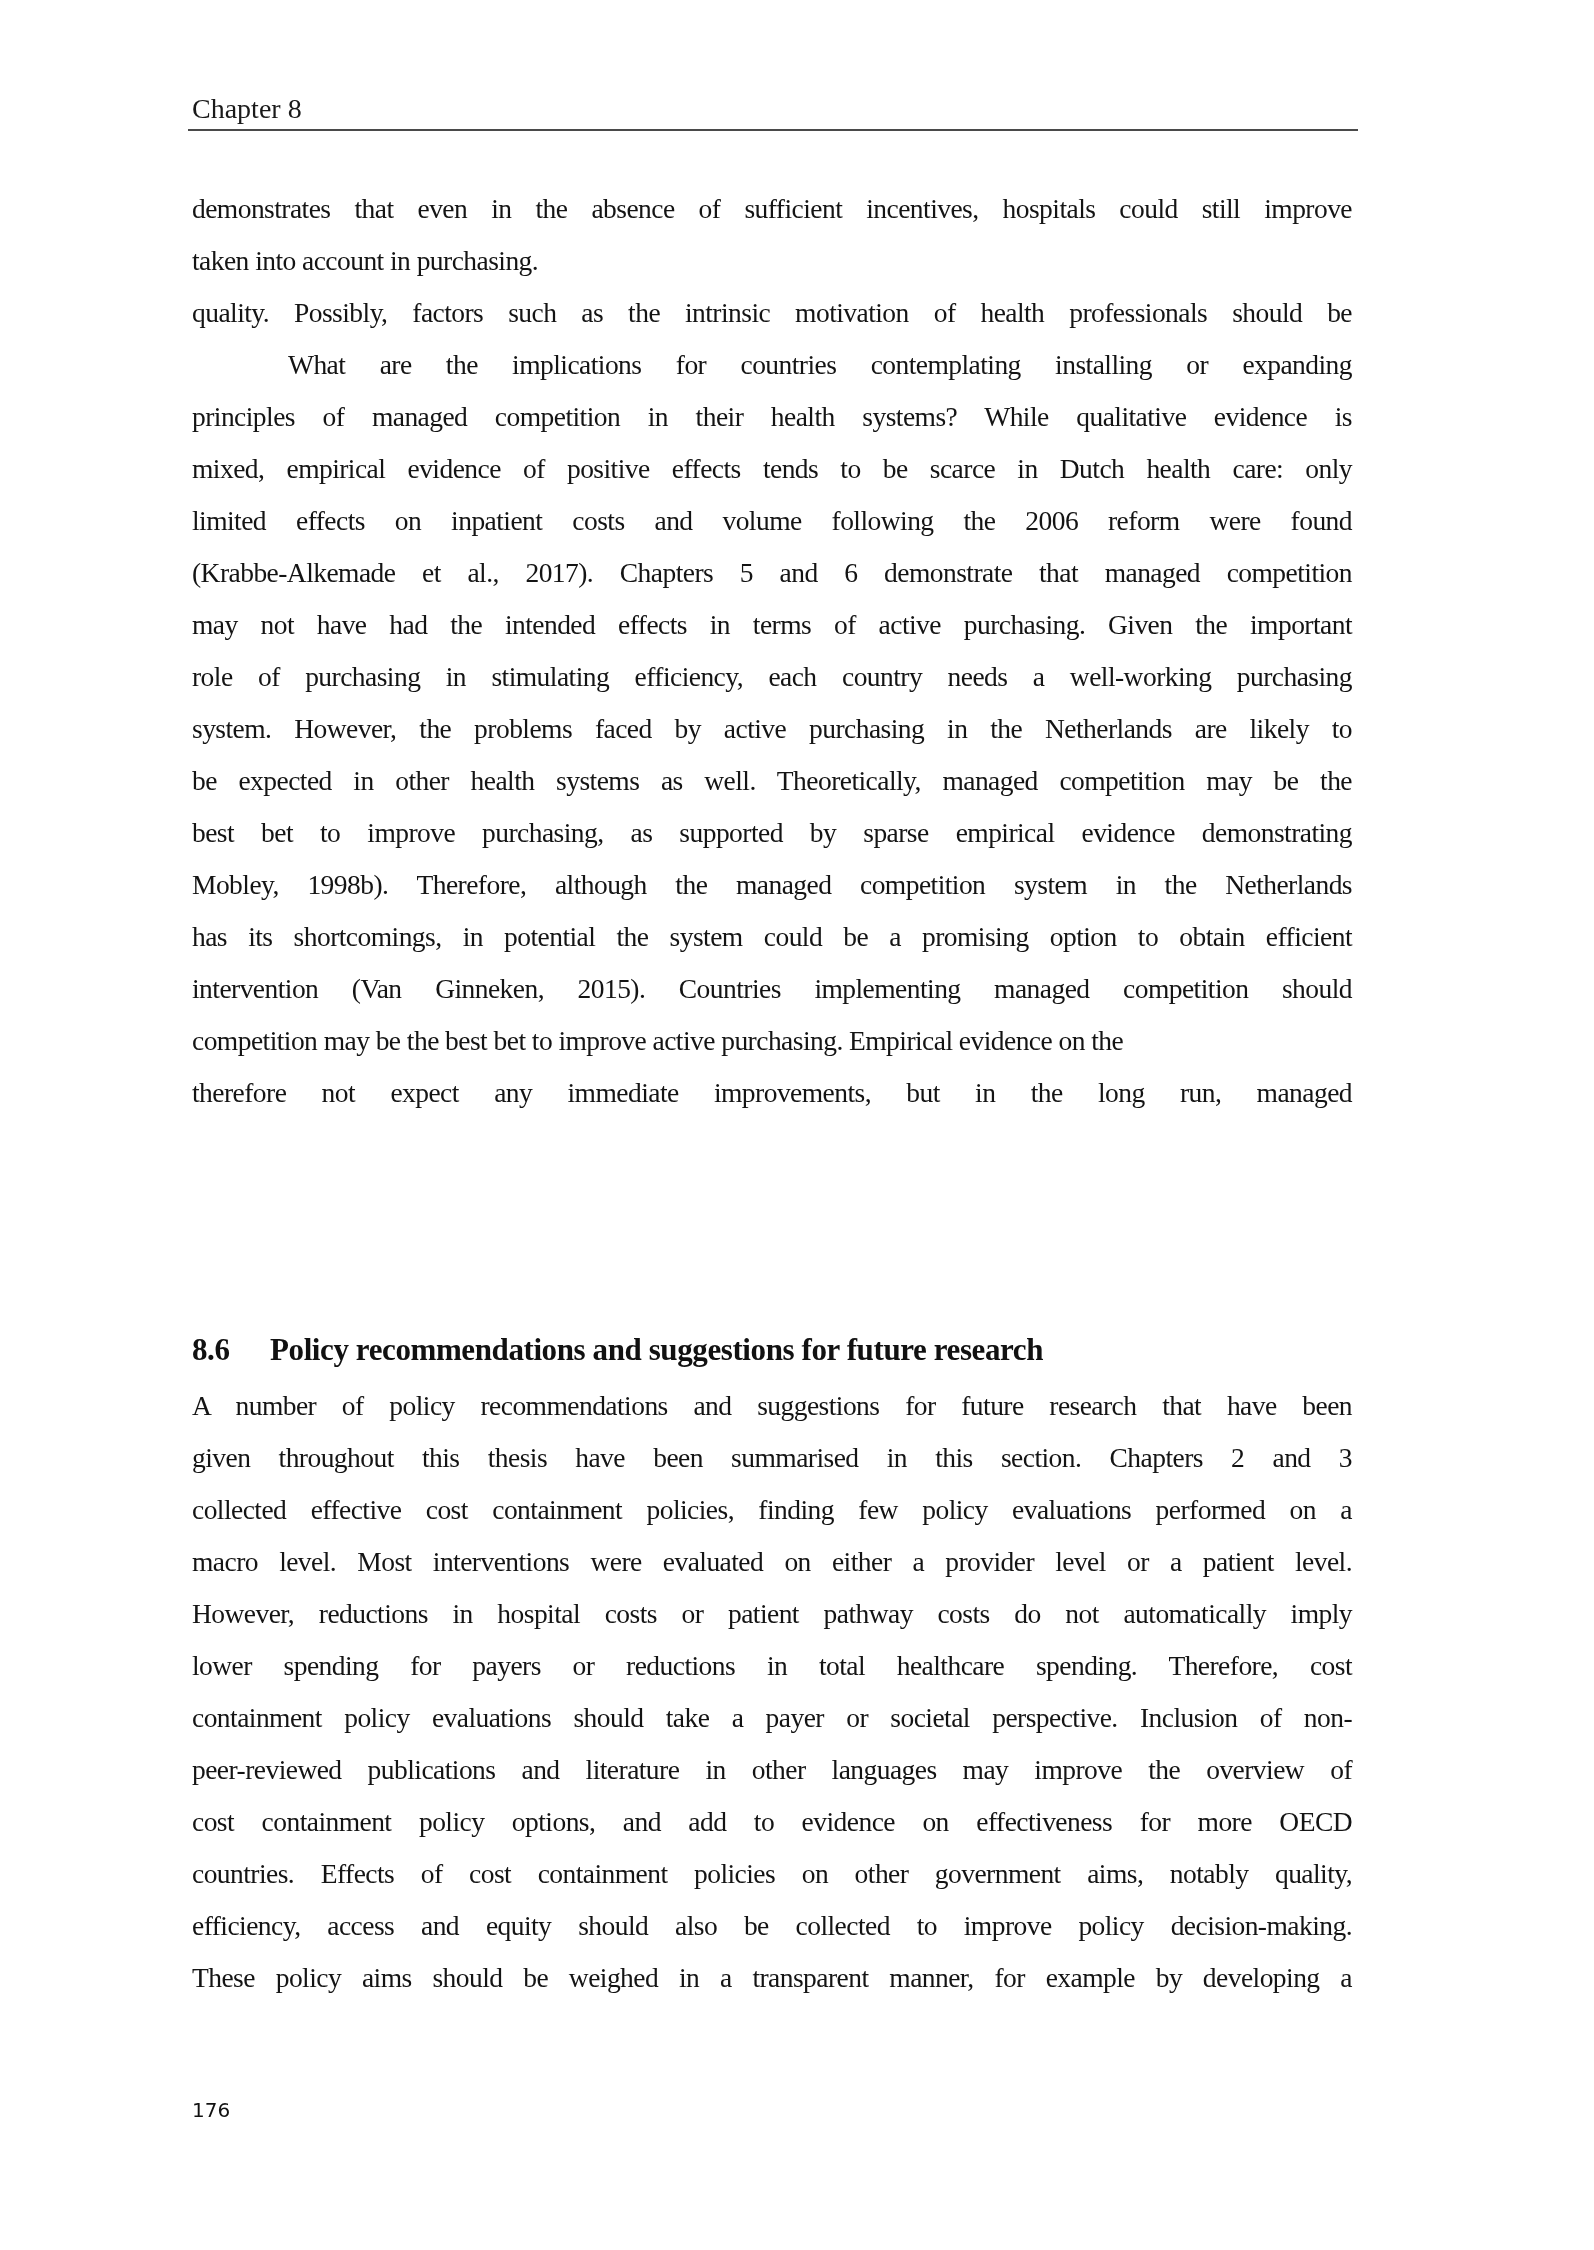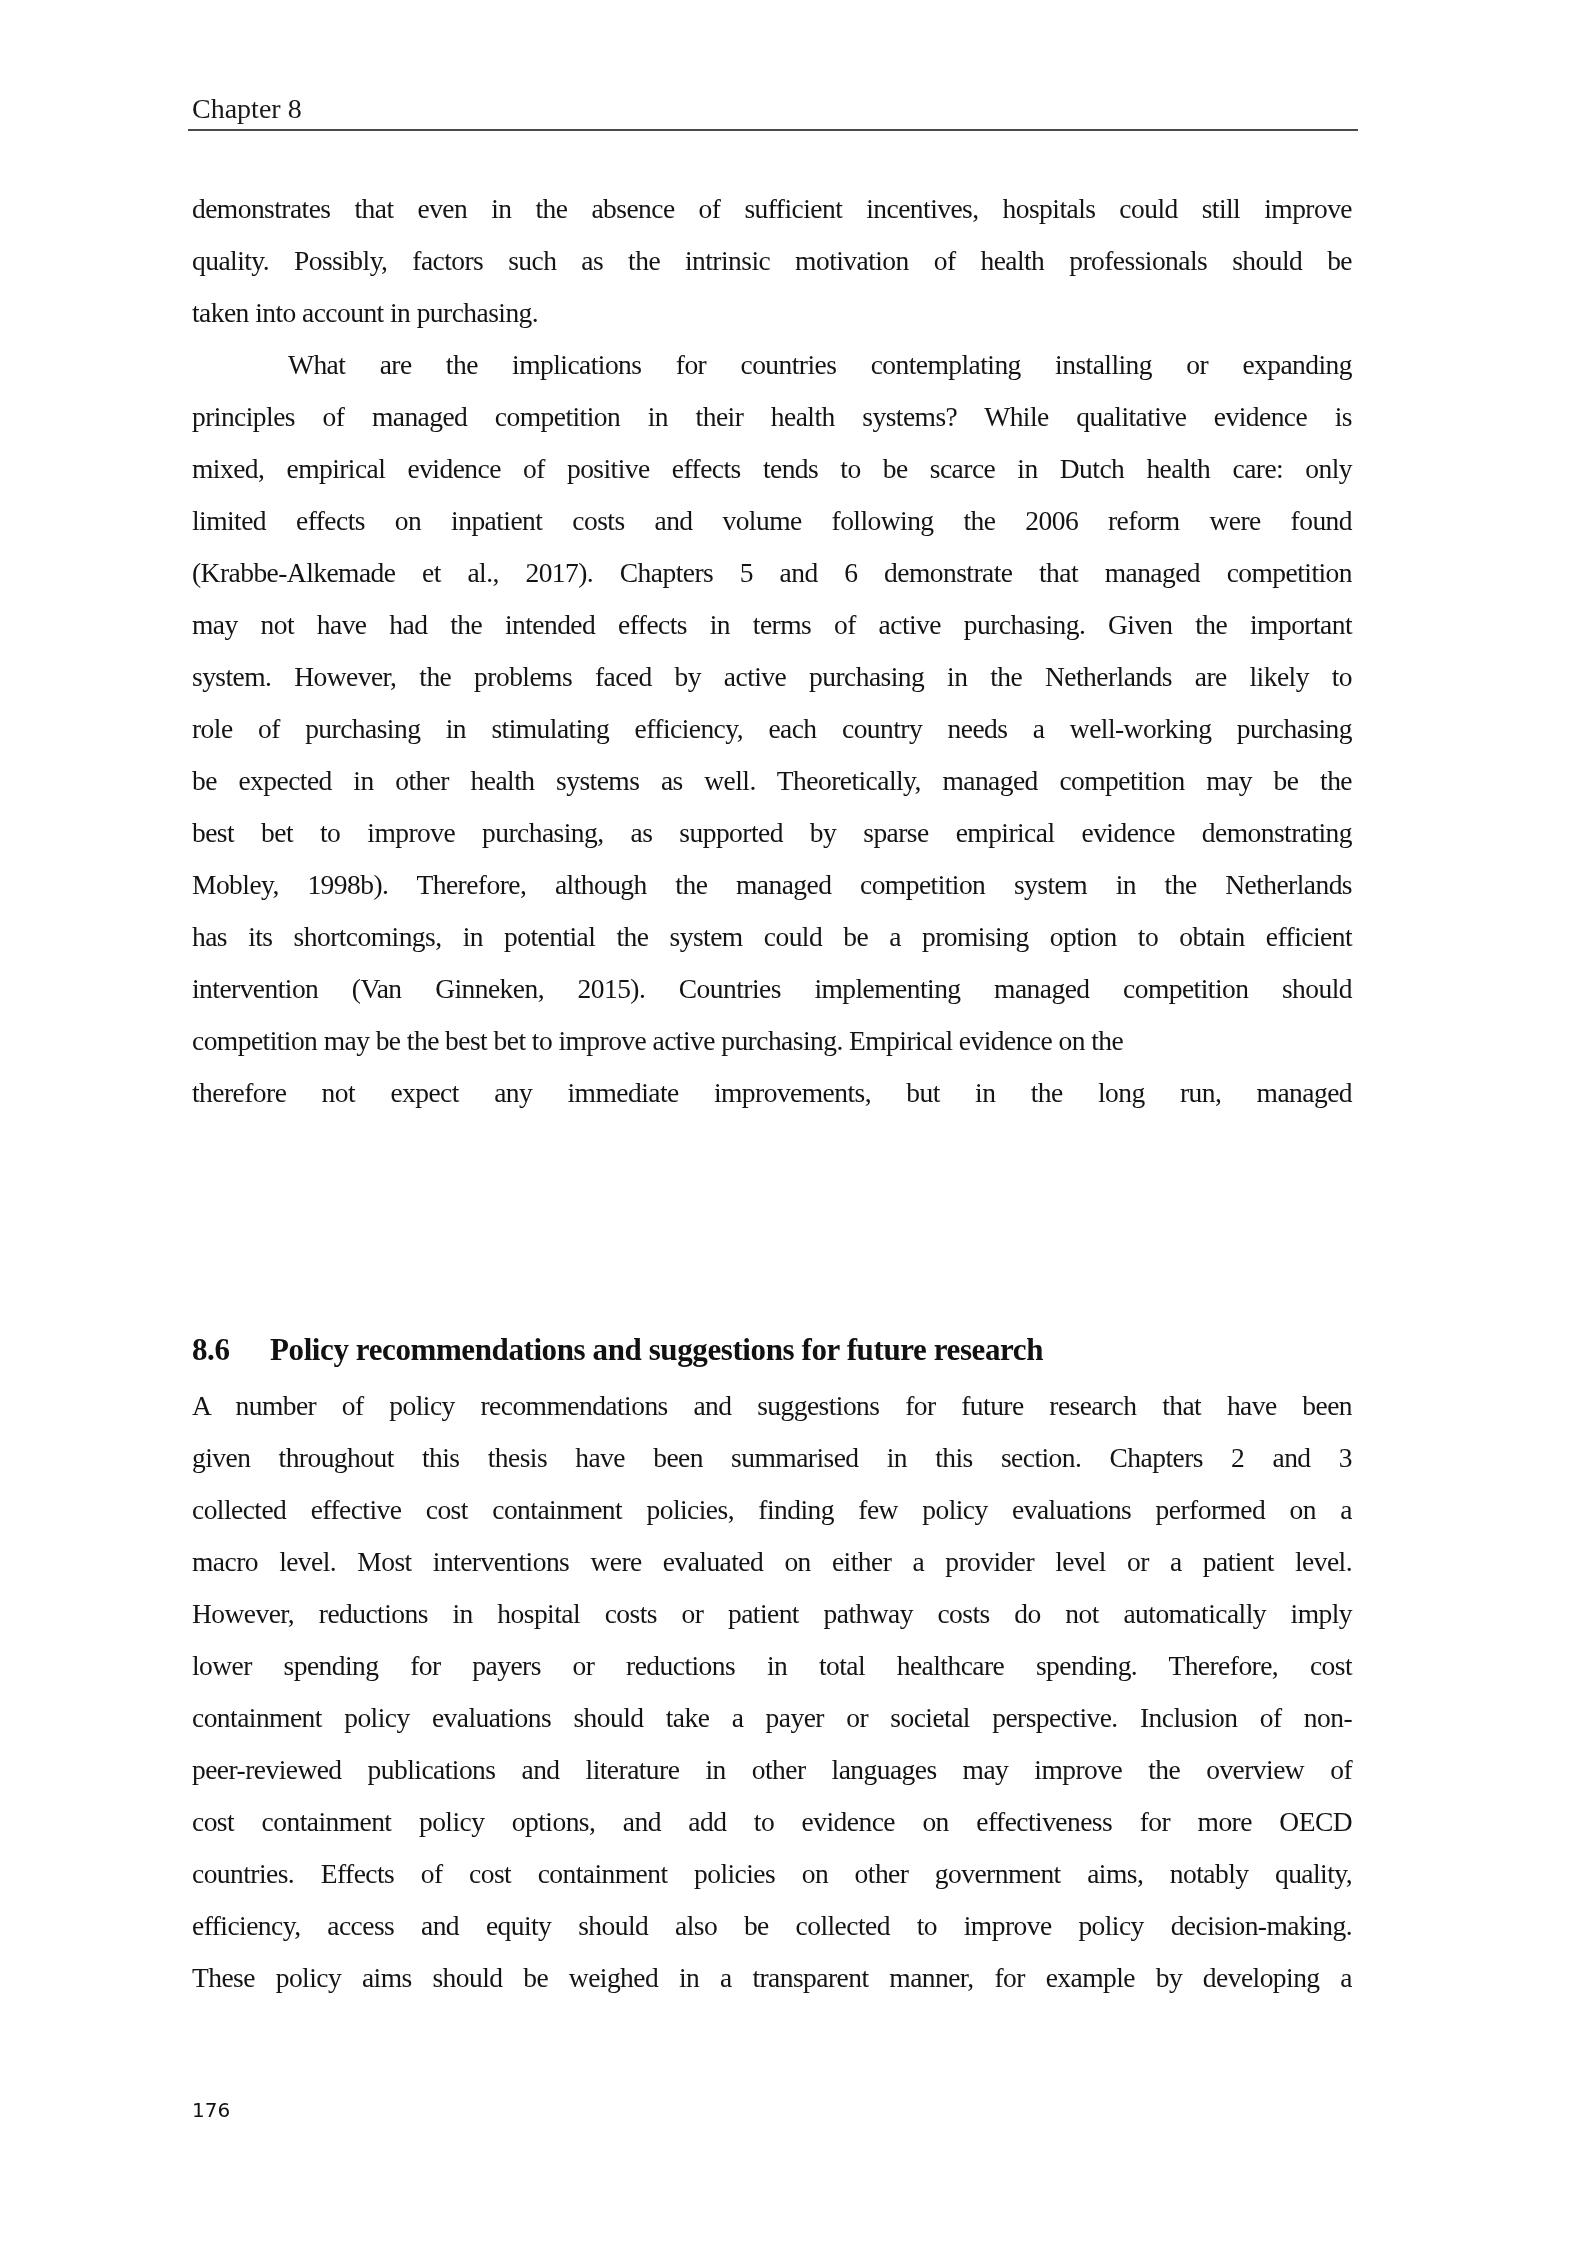--- a/index.html
+++ b/index.html
@@ -99,50 +99,50 @@
 <div class="page">
 
   <div class="running-header">Chapter 8</div>
   <div class="header-rule"></div>
 
   <div class="block block-a">
 
     <div class="line">
         <span>demonstrates that even in the absence of sufficient incentives, hospitals could still improve</span>
       </div>
-    <div class="line">
-        <span>quality. Possibly, factors such as the intrinsic motivation of health professionals should be</span>
-      </div>
     <div class="line last">
         <span>taken into account in purchasing.</span>
       </div>
+    <div class="line">
+        <span>quality. Possibly, factors such as the intrinsic motivation of health professionals should be</span>
+      </div>
 
     <div class="line indent">
         <span>What are the implications for countries contemplating installing or expanding</span>
       </div>
     <div class="line">
         <span>principles of managed competition in their health systems? While qualitative evidence is</span>
       </div>
     <div class="line">
         <span>mixed, empirical evidence of positive effects tends to be scarce in Dutch health care: only</span>
       </div>
     <div class="line">
         <span>limited effects on inpatient costs and volume following the 2006 reform were found</span>
       </div>
     <div class="line">
         <span>(Krabbe-Alkemade et al., 2017). Chapters 5 and 6 demonstrate that managed competition</span>
       </div>
     <div class="line">
         <span>may not have had the intended effects in terms of active purchasing. Given the important</span>
       </div>
     <div class="line">
+        <span>role of purchasing in stimulating efficiency, each country needs a well-working purchasing</span>
+      </div>
+    <div class="line">
         <span>system. However, the problems faced by active purchasing in the Netherlands are likely to</span>
-      </div>
-    <div class="line">
-        <span>role of purchasing in stimulating efficiency, each country needs a well-working purchasing</span>
       </div>
     <div class="line">
         <span>be expected in other health systems as well. Theoretically, managed competition may be the</span>
       </div>
     <div class="line">
         <span>best bet to improve purchasing, as supported by sparse empirical evidence demonstrating</span>
       </div>
     <div class="line">
         <span>Mobley, 1998b). Therefore, although the managed competition system in the Netherlands</span>
       </div>

